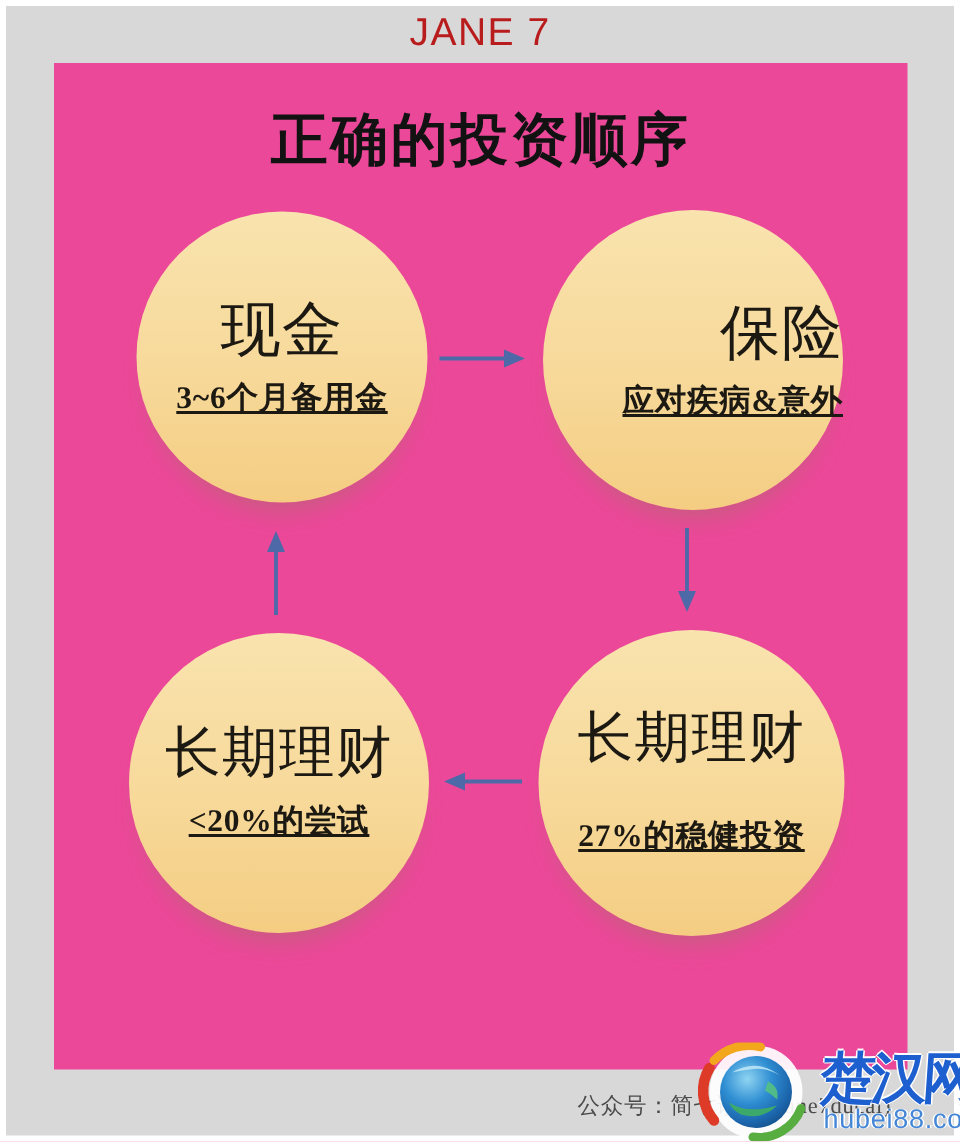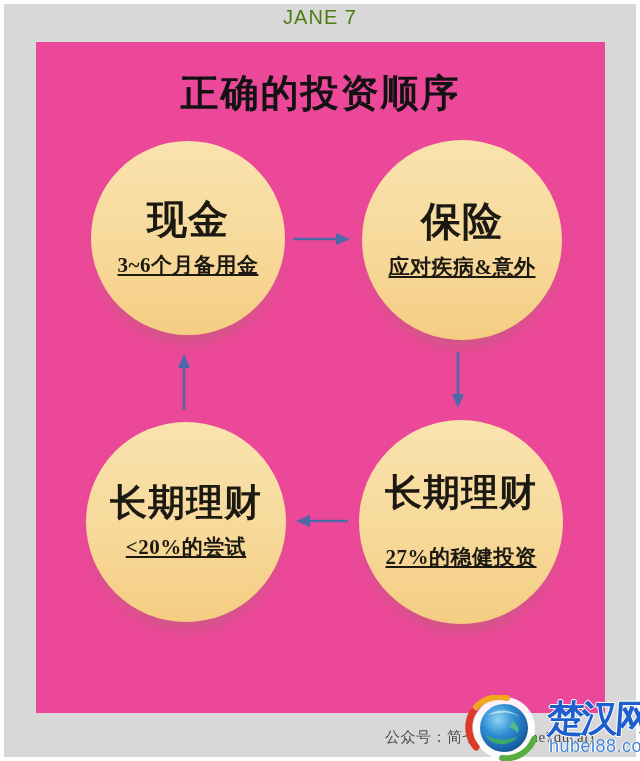--- a/index.html
+++ b/index.html
@@ -1,34 +1,34 @@
 <!DOCTYPE html>
 <html><head>
 <meta charset="utf-8">
 <style>
   html,body{margin:0;padding:0;background:#fff;}
   .page{position:relative;width:640px;height:761px;background:#ffffff;overflow:hidden;
         font-family:"Liberation Serif","DejaVu Serif",serif;}
   .frame{position:absolute;left:4px;top:4px;width:632px;height:753px;background:#d8d8d8;}
   .header-title{position:absolute;left:0;top:6px;width:640px;text-align:center;
         font-family:"Liberation Sans","DejaVu Sans",sans-serif;
-        font-size:20px;color:#4d7c0f;letter-spacing:1px;}
+        font-size:26px;color:#b91c1c;letter-spacing:1px;}
   .content{position:absolute;left:36px;top:42px;width:569px;height:671px;background:#ec4899;}
   .diagram-title{position:absolute;left:0;top:26px;width:569px;margin:0;text-align:center;
         font-size:38px;font-weight:bold;color:#121212;letter-spacing:2px;}
   .circle{position:absolute;border-radius:50%;
         background:linear-gradient(180deg,#f9e3ae 0%,#f7d99a 55%,#f4cd82 100%);
         box-shadow:0 14px 18px -10px rgba(141,124,92,0.45);
         display:flex;flex-direction:column;align-items:center;justify-content:center;
         text-align:center;color:#1c1913;}
   .c-cash{left:55px;top:99px;width:194px;height:194px;}
-  .c-insurance{left:326px;top:98px;width:200px;height:200px;}
+  .c-insurance{left:326px;top:98px;width:200px;height:200px;align-items:flex-end;}
   .c-highrisk{left:50px;top:380px;width:200px;height:200px;}
   .c-longterm{left:323px;top:378px;width:204px;height:204px;gap:21px;}
-  .node-label{font-size:40px;font-weight:bold;line-height:1.1;letter-spacing:1px;}
+  .node-label{font-size:40px;font-weight:normal;line-height:1.1;letter-spacing:1px;}
   .c-highrisk .node-label,.c-longterm .node-label{font-size:37px;}
   .node-sublabel{font-size:21px;font-weight:bold;margin-top:9px;letter-spacing:0.5px;text-decoration:underline;}
   .arrows{position:absolute;left:0;top:0;width:569px;height:671px;pointer-events:none;}
   .footer-text{position:absolute;left:385px;top:728px;font-size:15px;color:#4b4b4b;
         letter-spacing:0.5px;white-space:nowrap;}
   .wm-logo{position:absolute;left:462px;top:695px;width:86px;height:66px;}
   .wm-name{position:absolute;left:547px;top:694px;font-size:37px;font-weight:900;
         color:#1e5fd0;font-family:"Liberation Sans","DejaVu Sans",sans-serif;
         letter-spacing:-3px;transform:skewX(-4deg);white-space:nowrap;
         text-shadow:1px 0 0 #fff,-1px 0 0 #fff,0 1px 0 #fff,0 -1px 0 #fff;}

